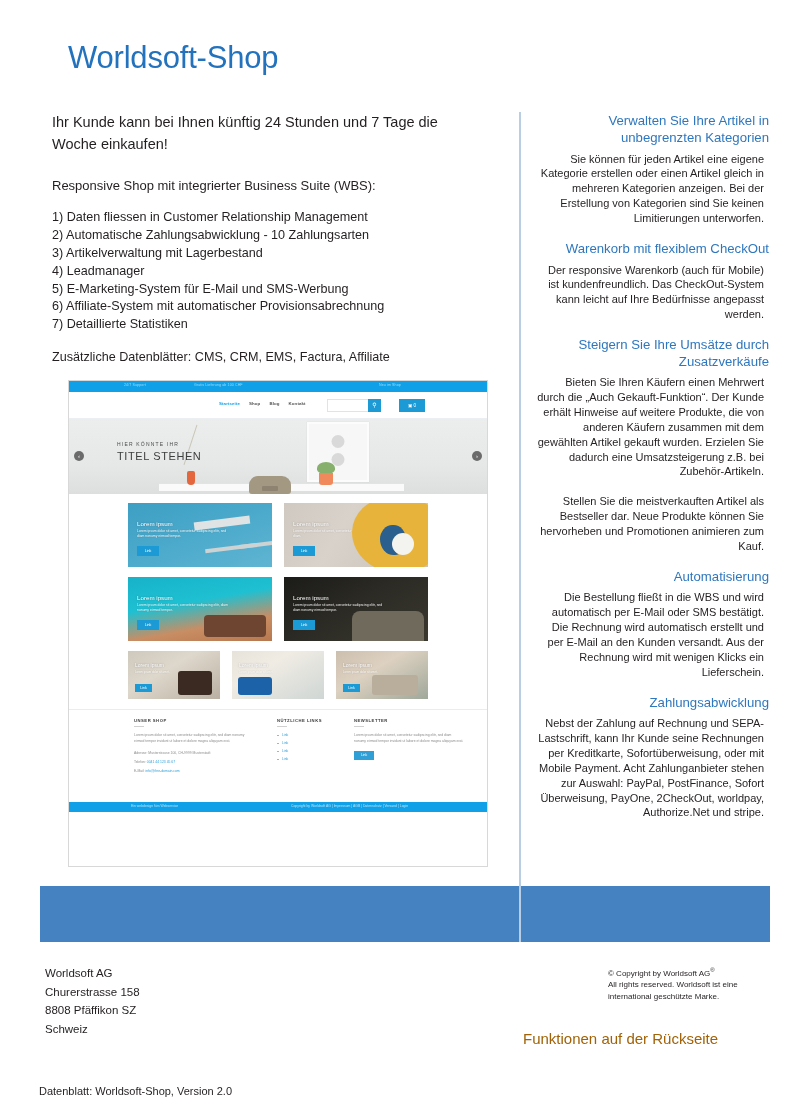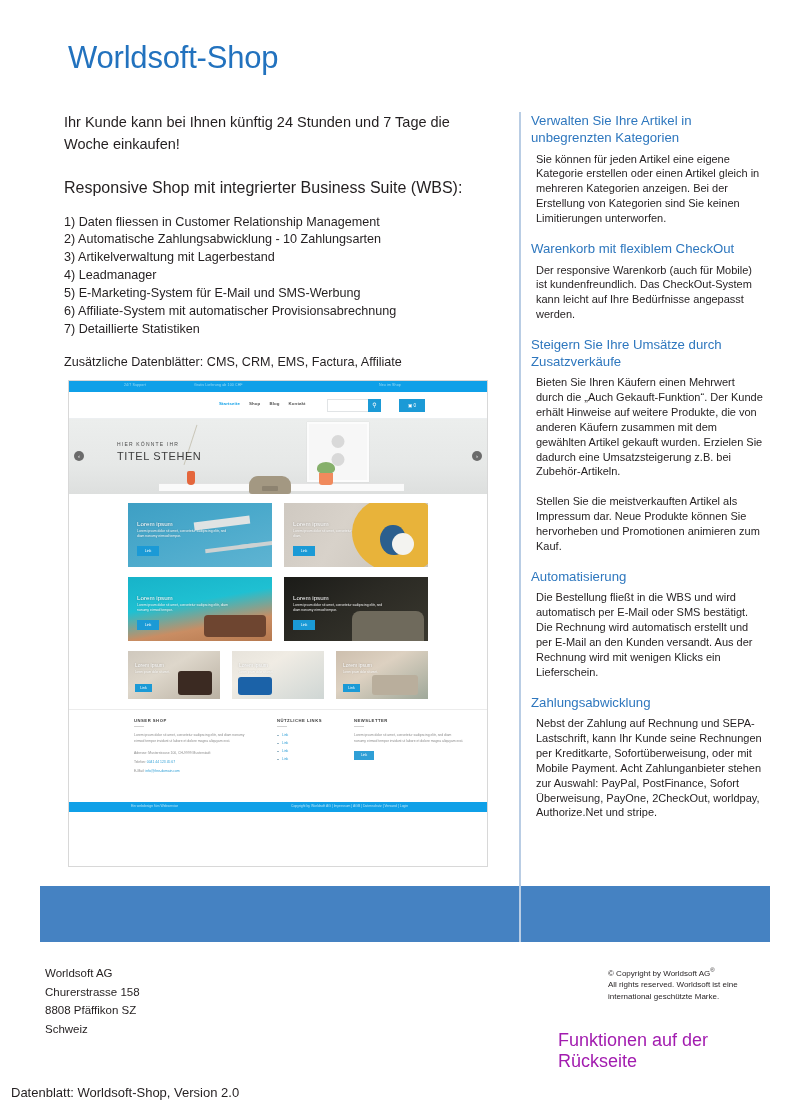--- a/index.html
+++ b/index.html
@@ -24,33 +24,33 @@
     font-size: 31px;
     font-weight: 400;
     letter-spacing: -0.2px;
     color: #2272BE;
     line-height: 1.15;
   }
 
   
   .left-col {
     position: absolute;
-    left: 64px;
+    left: 52px;
     top: 112px;
     width: 420px;
   }
   .lede {
     font-size: 14.5px;
     line-height: 1.5;
     color: #231f20;
     margin: 0 0 20px 0;
     font-weight: 400;
   }
   .subline {
-    font-size: 16px;
+    font-size: 13px;
     line-height: 1.5;
     color: #231f20;
     margin: 0 0 14px 0;
   }
   .feature-list {
     list-style: none;
     margin: 0 0 14px 0;
     padding: 0;
   }
   .feature-list li {
@@ -74,20 +74,21 @@
     height: 830px;
     background: #b9cde4;
   }
 
   
   .right-col {
     position: absolute;
     left: 531px;
     top: 113px;
     width: 238px;
+    text-align: right;
   }
   .sec {
     margin-bottom: 15px;
   }
   .sec h3 {
     margin: 0 0 4px 0;
     font-size: 13.2px;
     font-weight: 400;
     line-height: 1.27;
     color: #2E77BE;
@@ -471,30 +472,30 @@
     left: 608px;
     top: 966px;
     width: 165px;
     font-size: 8px;
     line-height: 1.45;
     color: #231f20;
   }
   .copy .reg { font-size: 6px; vertical-align: super; }
   .backside {
     position: absolute;
-    left: 558px;
+    left: 523px;
     top: 1030px;
-    font-size: 18px;
-    color: #a21caf;
+    font-size: 15px;
+    color: #a16207;
   }
   .datasheet {
     position: absolute;
-    left: 11px;
+    left: 39px;
     top: 1085px;
-    font-size: 13px;
+    font-size: 11px;
     color: #231f20;
   }
 </style>
 </head>
 <body>
 
 <div class="page-title">Worldsoft-Shop</div>
 
 <div class="left-col">
   <p class="lede">Ihr Kunde kann bei Ihnen künftig 24 Stunden und 7 Tage die Woche einkaufen!</p>
@@ -520,21 +521,21 @@
   </div>
   <div class="sec">
     <h3>Warenkorb mit flexiblem CheckOut</h3>
     <p>Der responsive Warenkorb (auch für Mobile) ist kundenfreundlich. Das CheckOut-System kann leicht auf Ihre Bedürfnisse angepasst werden.</p>
   </div>
   <div class="sec">
     <h3>Steigern Sie Ihre Umsätze durch Zusatzverkäufe</h3>
     <p>Bieten Sie Ihren Käufern einen Mehrwert durch die „Auch Gekauft-Funktion“. Der Kunde erhält Hinweise auf weitere Produkte, die von anderen Käufern zusammen mit dem gewählten Artikel gekauft wurden. Erzielen Sie dadurch eine Umsatzsteigerung z.B. bei Zubehör-Artikeln.</p>
   </div>
   <div class="sec">
-    <p>Stellen Sie die meistverkauften Artikel als Impressum dar. Neue Produkte können Sie hervorheben und Promotionen animieren zum Kauf.</p>
+    <p>Stellen Sie die meistverkauften Artikel als Bestseller dar. Neue Produkte können Sie hervorheben und Promotionen animieren zum Kauf.</p>
   </div>
   <div class="sec">
     <h3>Automatisierung</h3>
     <p>Die Bestellung fließt in die WBS und wird automatisch per E-Mail oder SMS bestätigt. Die Rechnung wird automatisch erstellt und per E-Mail an den Kunden versandt. Aus der Rechnung wird mit wenigen Klicks ein Lieferschein.</p>
   </div>
   <div class="sec">
     <h3>Zahlungsabwicklung</h3>
     <p>Nebst der Zahlung auf Rechnung und SEPA-Lastschrift, kann Ihr Kunde seine Rechnungen per Kreditkarte, Sofortüberweisung, oder mit Mobile Payment. Acht Zahlunganbieter stehen zur Auswahl: PayPal, PostFinance, Sofort Überweisung, PayOne, 2CheckOut, worldpay, Authorize.Net und stripe.</p>
   </div>
 </div>

